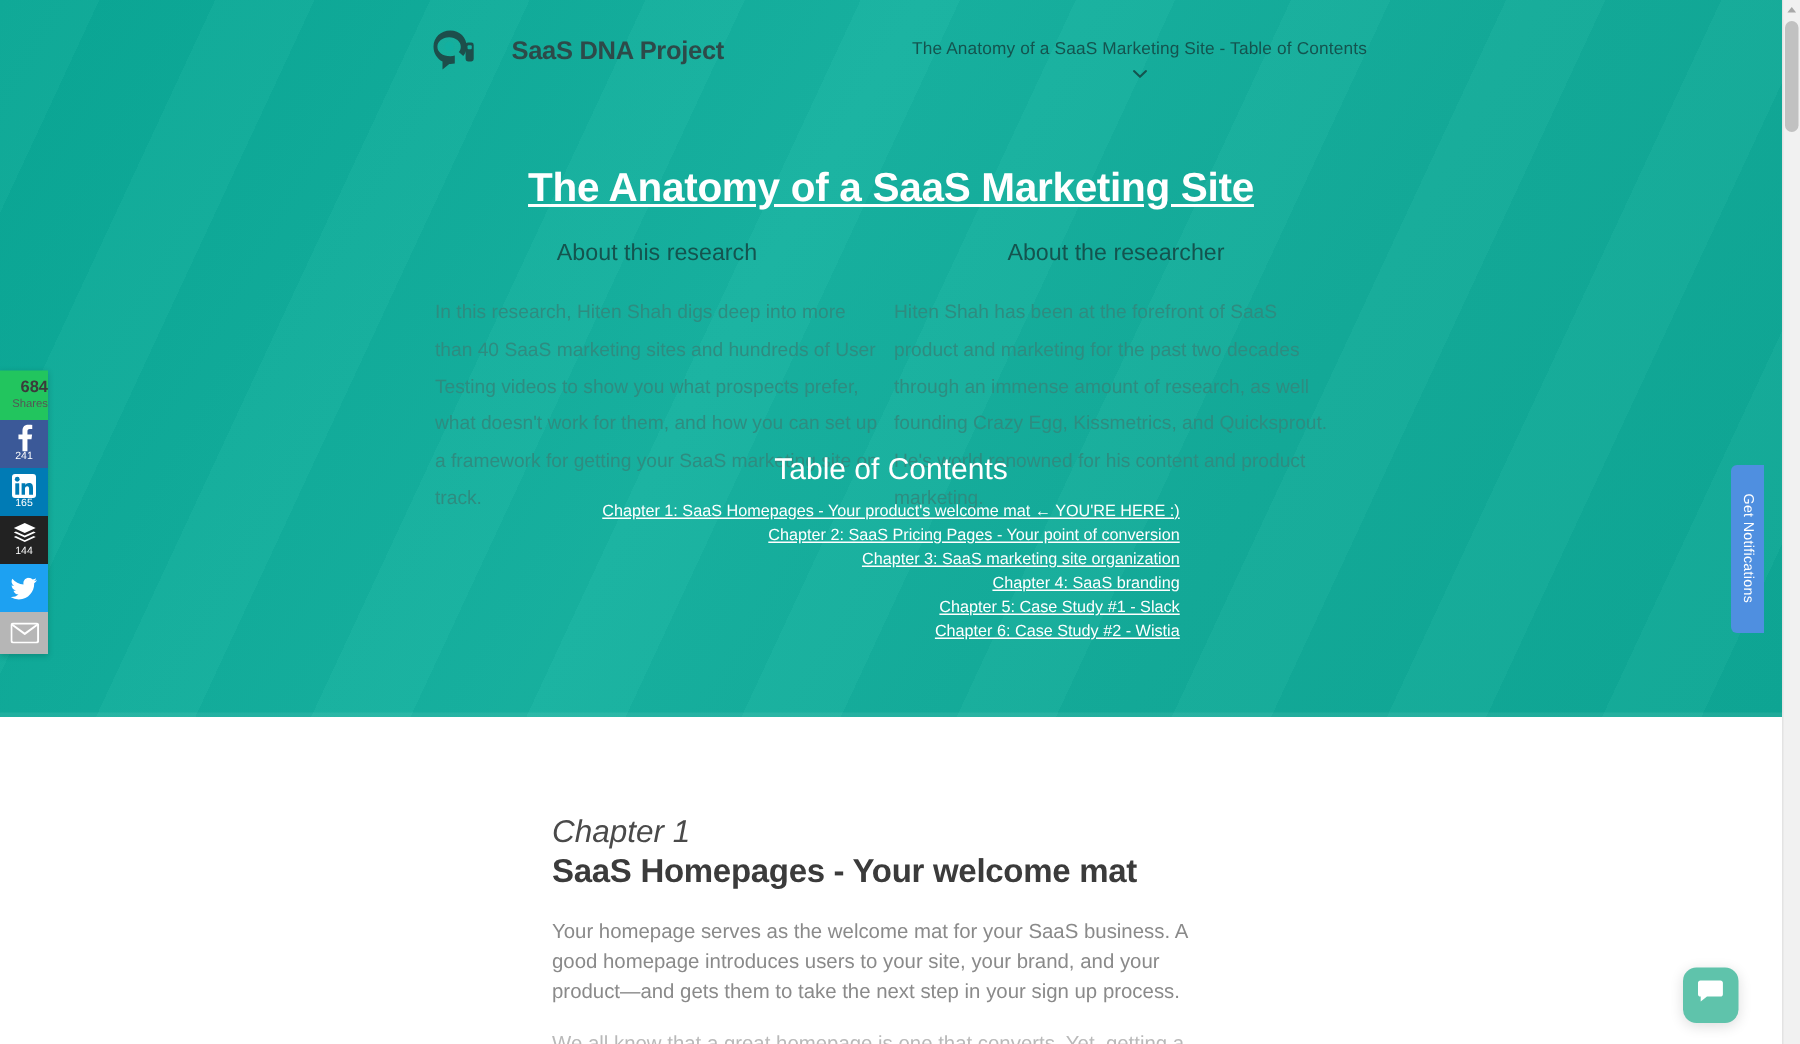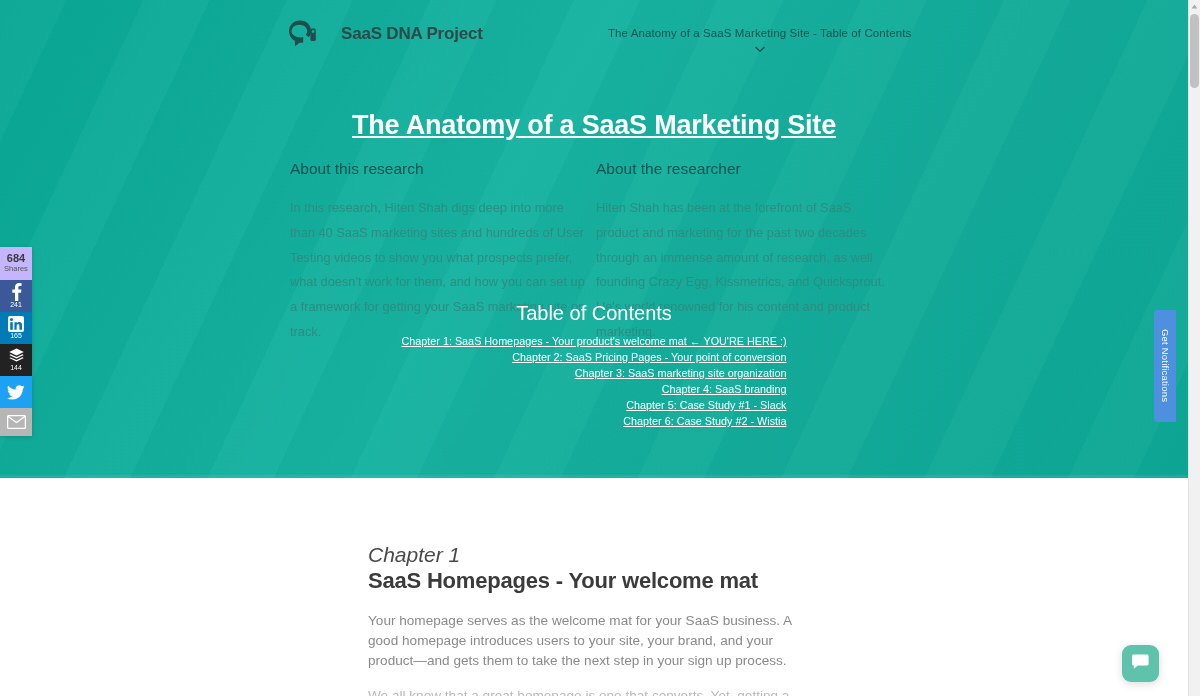--- a/index.html
+++ b/index.html
@@ -75,20 +75,21 @@
     letter-spacing:-0.2px;
     text-decoration:underline;
   }
   .cols {
     position:absolute; left:290px; top:160px;
     width:602px;
     display:flex; gap:10px;
   }
   .col { width:296px; }
   .col-head {
+    text-align:center;
     font-size:15.5px; color:#14544f;
     margin-bottom:18px; font-weight:normal;
   }
   .col-body {
     font-size:12.8px; line-height:1.94;
     color:#2e8c80;
   }
   .col-body.right { color:#2e8c80; }
 
   .toc-wrap {
@@ -140,22 +141,22 @@
   }
 
   
   .share-rail {
     position:absolute; left:0; top:247px;
     width:32px;
     z-index:30;
     box-shadow:0 1px 4px rgba(0,0,0,0.18);
   }
   .share-count {
-    background:#c4b5fd; color:#3b3b3b;
-    text-align:center; padding:5px 0 6px;
+    background:#22c55e; color:#3b3b3b;
+    text-align:right; padding:5px 0 6px;
   }
   .share-count .num { font-size:11px; font-weight:bold; line-height:12px; }
   .share-count .lbl { font-size:7.5px; line-height:10px; color:#555; }
   .share-btn {
     height:32px;
     display:flex; flex-direction:column;
     align-items:center; justify-content:center;
     cursor:pointer; position:relative;
   }
   .share-btn svg { display:block; }

